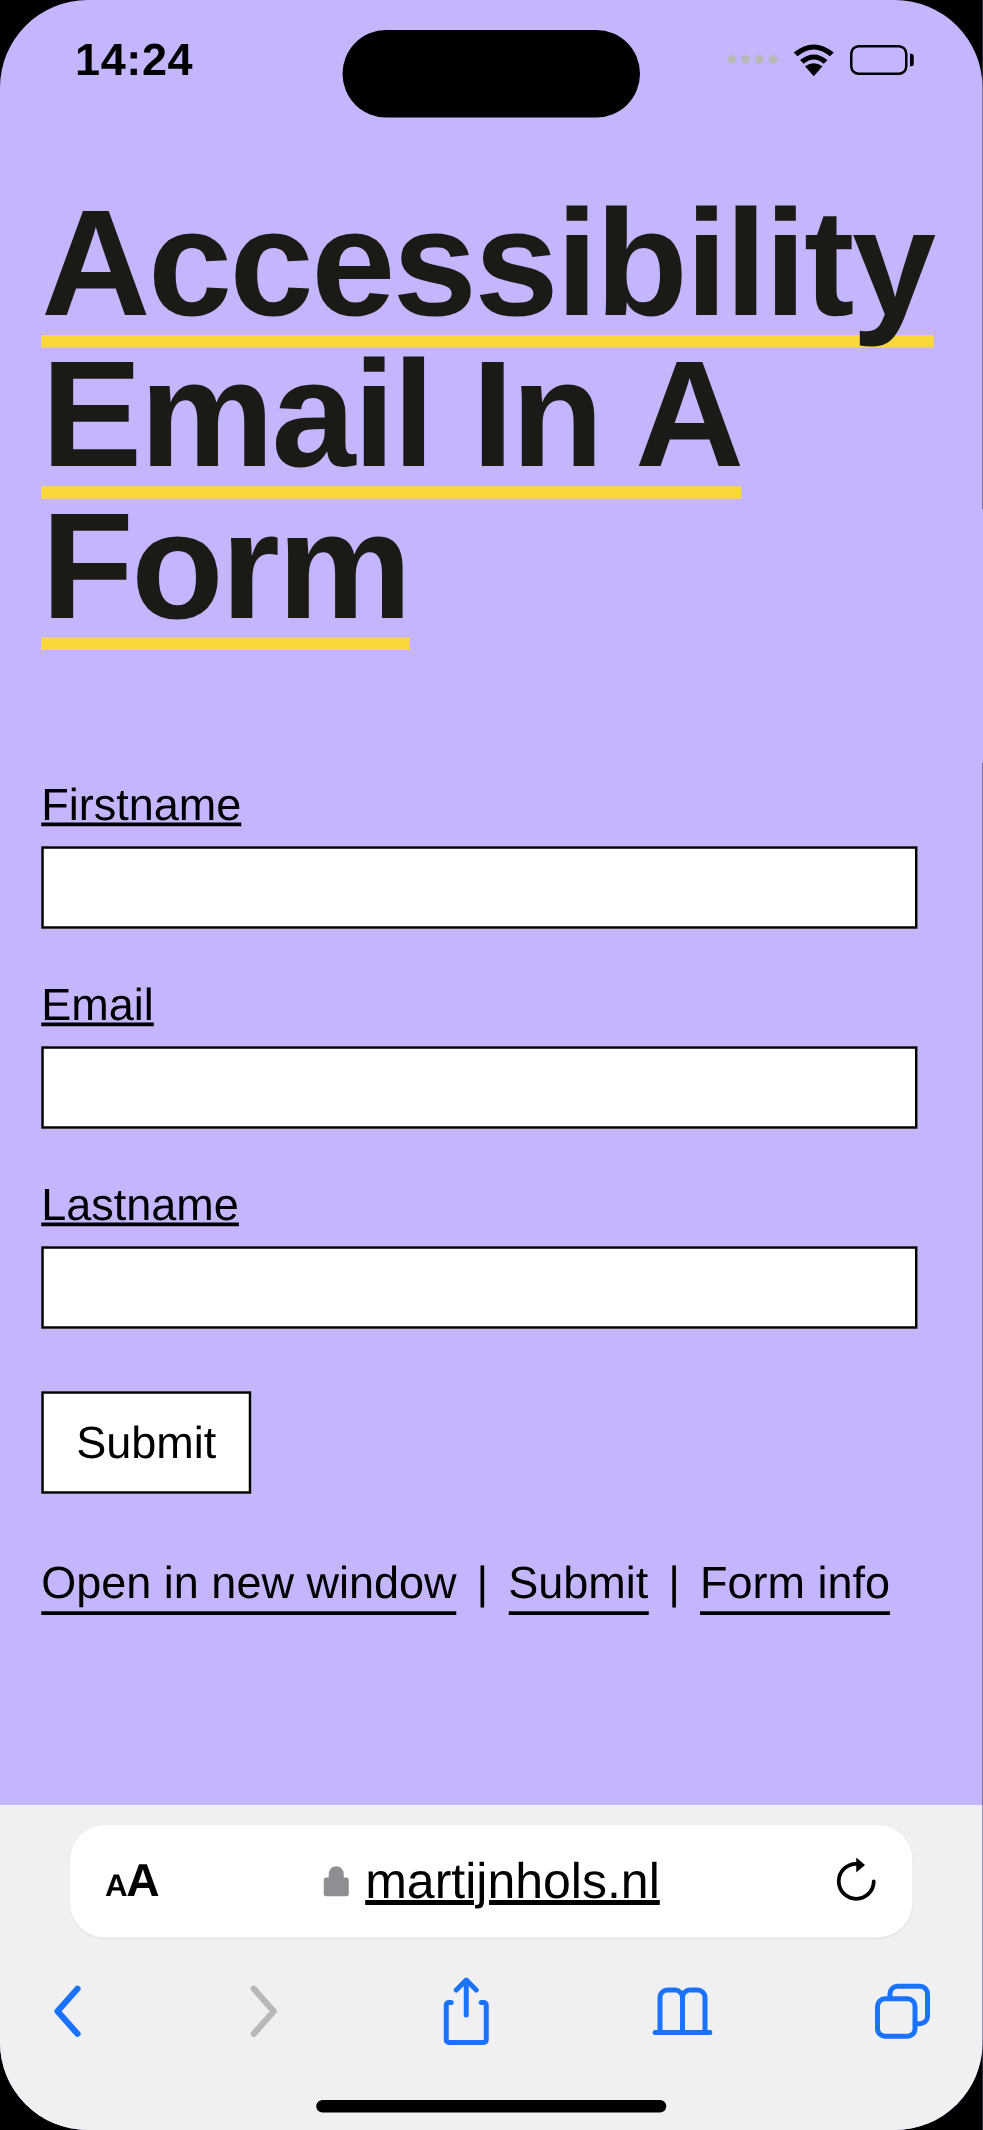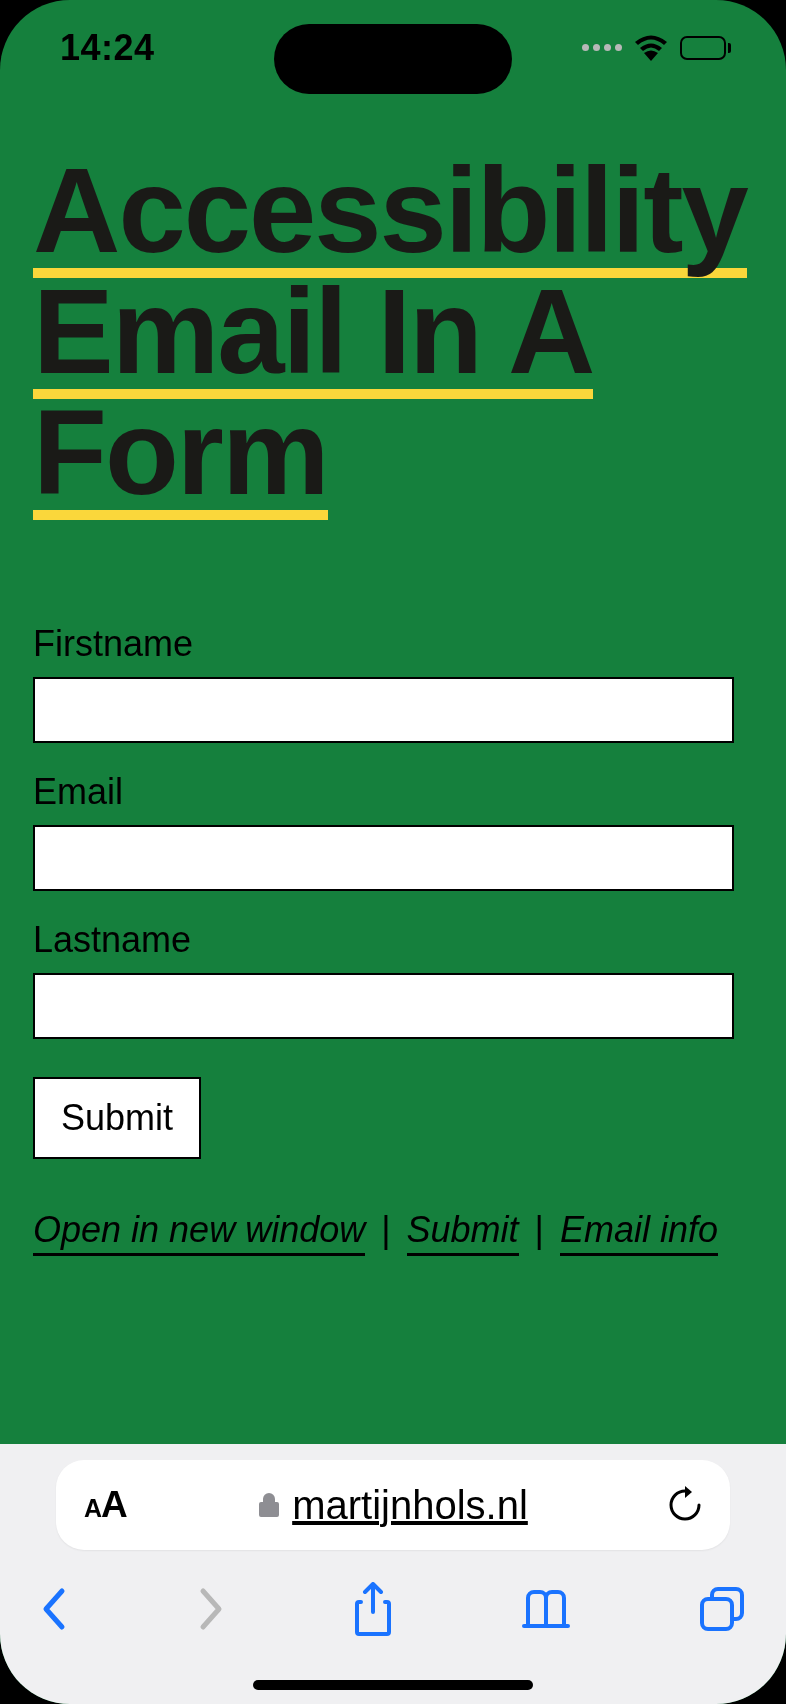--- a/index.html
+++ b/index.html
@@ -1,21 +1,21 @@
 <!DOCTYPE html>
 <html><head>
   <meta charset="utf-8">
   <style>
     * { margin: 0; padding: 0; box-sizing: border-box; }
     html, body { width: 786px; height: 1704px; background: #000; font-family: -apple-system, BlinkMacSystemFont, "Helvetica Neue", Arial, sans-serif; }
 
     .phone-frame {
       position: absolute;
       left: 0; top: 0; right: 0; bottom: 0;
-      background: #15803d;
+      background: #c4b5fd;
       border-radius: 70px;
       overflow: hidden;
     }
 
     
     .status-bar {
       position: absolute;
       top: 0; left: 0; right: 0;
       height: 95px;
       display: flex;
@@ -86,21 +86,21 @@
     }
     h1.title .line {
       display: inline;
     }
     h1.title .ul {
       box-shadow: inset 0 -10px 0 #fad73b;
       padding-bottom: 0;
     }
 
     .form-section { }
-    .form-field { margin-bottom: 28px; }
+    .form-field { margin-bottom: 40px; text-decoration: underline; }
     .form-label {
       font-size: 36px;
       display: block;
       margin-bottom: 12px;
       color: #000;
     }
     .form-input {
       width: 100%;
       height: 66px;
       border: 2px solid #000;
@@ -122,21 +122,20 @@
     }
 
     .links-row {
       font-size: 36px;
     }
     .links-row a {
       color: #000;
       text-decoration: none;
       border-bottom: 3px solid #000;
       padding-bottom: 3px;
-      font-style: italic;
     }
     .links-sep { margin: 0 6px; }
 
     
     .safari-chrome {
       position: absolute;
       bottom: 0; left: 0; right: 0;
       height: 260px;
       background: #f0f0f2;
     }
@@ -249,21 +248,21 @@
       </div>
 
       <div class="form-field">
         <label class="form-label">Lastname</label>
         <input class="form-input" type="text" value="" style="">
       </div>
 
       <button class="submit-btn">Submit</button>
 
       <div class="links-row">
-        <a href="#">Open in new window</a><span class="links-sep"> | </span><a href="#">Submit</a><span class="links-sep"> | </span><a href="#">Email info</a>
+        <a href="#">Open in new window</a><span class="links-sep"> | </span><a href="#">Submit</a><span class="links-sep"> | </span><a href="#">Form info</a>
       </div>
 
     </div>
   </div>
 
   <div class="safari-chrome">
 
     <div class="url-bar">
       <span class="url-aa">
         <span class="small-a">A</span><span class="big-a">A</span>

